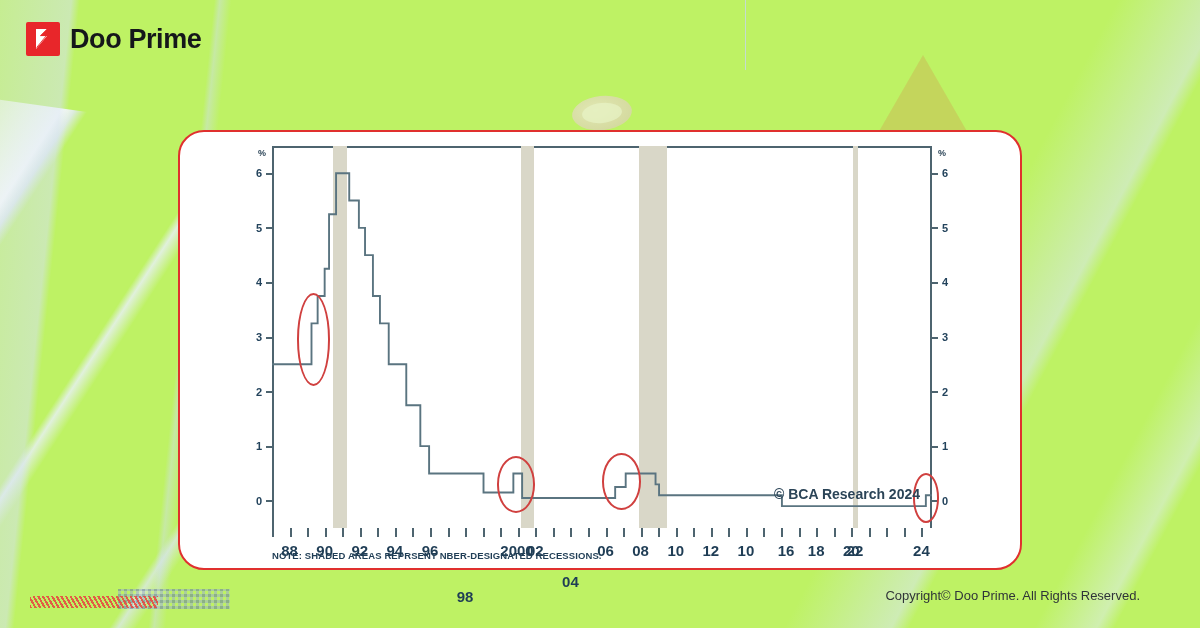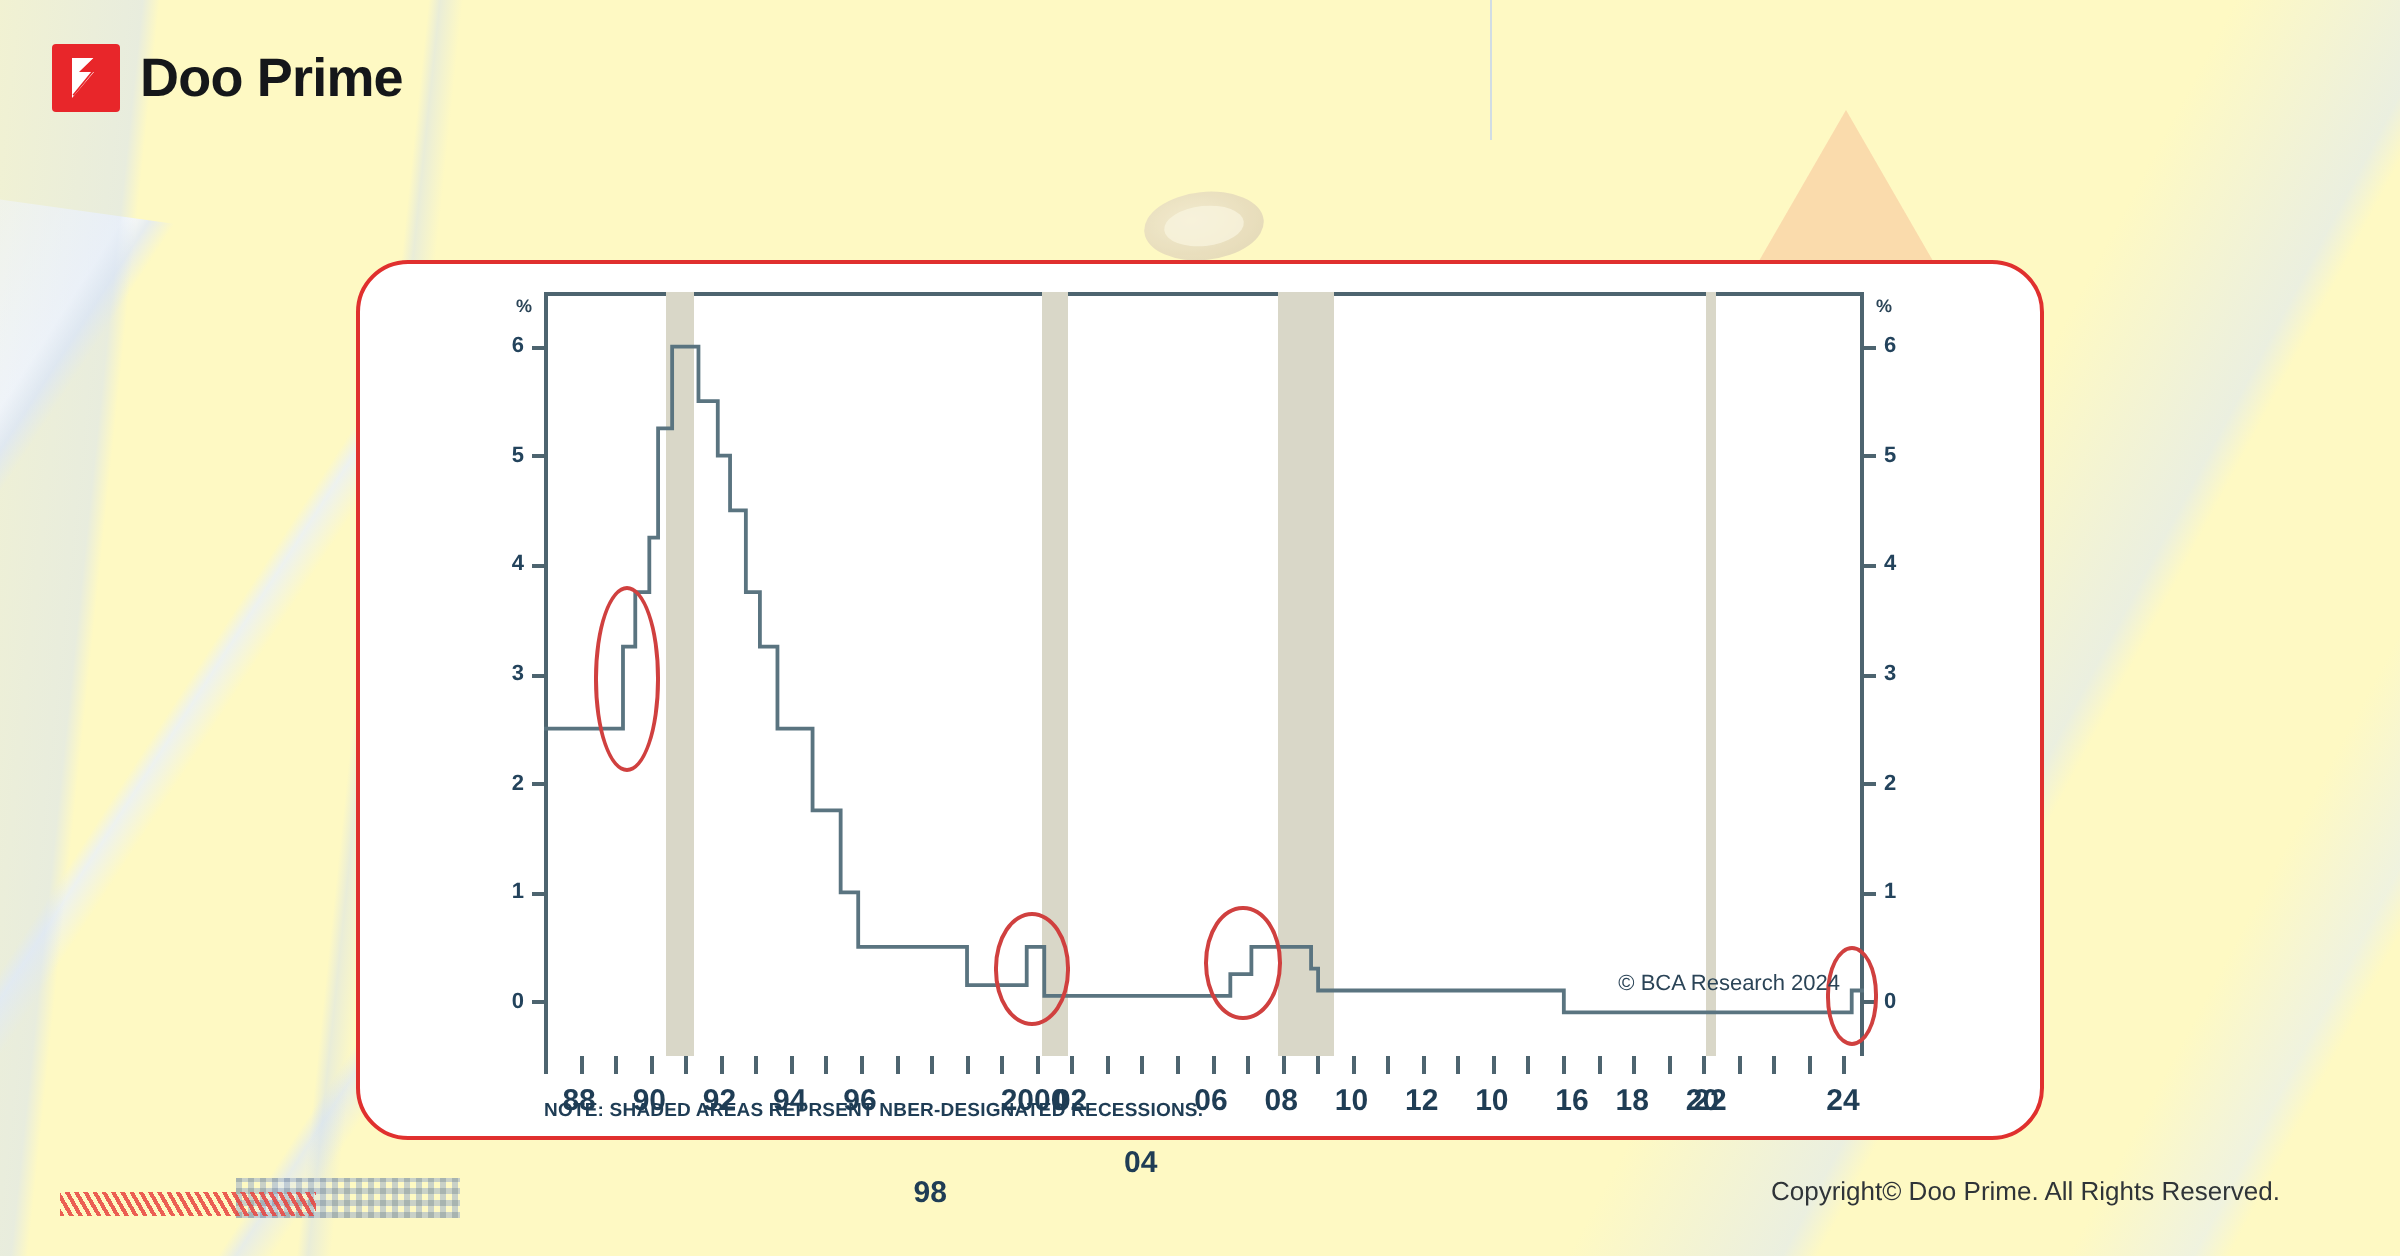--- a/index.html
+++ b/index.html
@@ -3,21 +3,21 @@
 <meta charset="utf-8">
 <style>
   * { box-sizing: border-box; margin: 0; padding: 0; }
   html, body {
     width: 1200px; height: 628px;
     font-family: "Liberation Sans", sans-serif;
     overflow: hidden;
   }
   #page {
     position: relative; width: 1200px; height: 628px;
-    background: #fef9c3;
+    background: #bef264;
     overflow: hidden;
   }
 
   
   .bg-layer { position: absolute; inset: 0; pointer-events: none; }
   .bg-diag-1 {
     position: absolute; left: -140px; top: 120px;
     width: 520px; height: 700px;
     background: linear-gradient(115deg,
         rgba(255,255,255,0) 0%,
@@ -164,21 +164,21 @@
 
   svg.series { position: absolute; left: 0; top: 0; overflow: visible; }
 
   .legend {
     position: absolute; left: 400px; top: 48px;
     font-size: 10px; font-weight: bold; color: #1f3d55;
     line-height: 1.35; letter-spacing: .4px;
   }
   .credit {
     position: absolute; right: 12px; top: 340px;
-    font-size: 11px; font-weight: normal; color: #2b4457;
+    font-size: 14px; font-weight: bold; color: #2b4457;
   }
   .note {
     position: absolute; left: 92px; top: 418px;
     font-size: 9.5px; font-weight: bold; color: #1f3d55;
     letter-spacing: .1px;
   }
   .circle-ann {
     position: absolute; border: 2px solid #d0403f; border-radius: 50%;
   }
 

